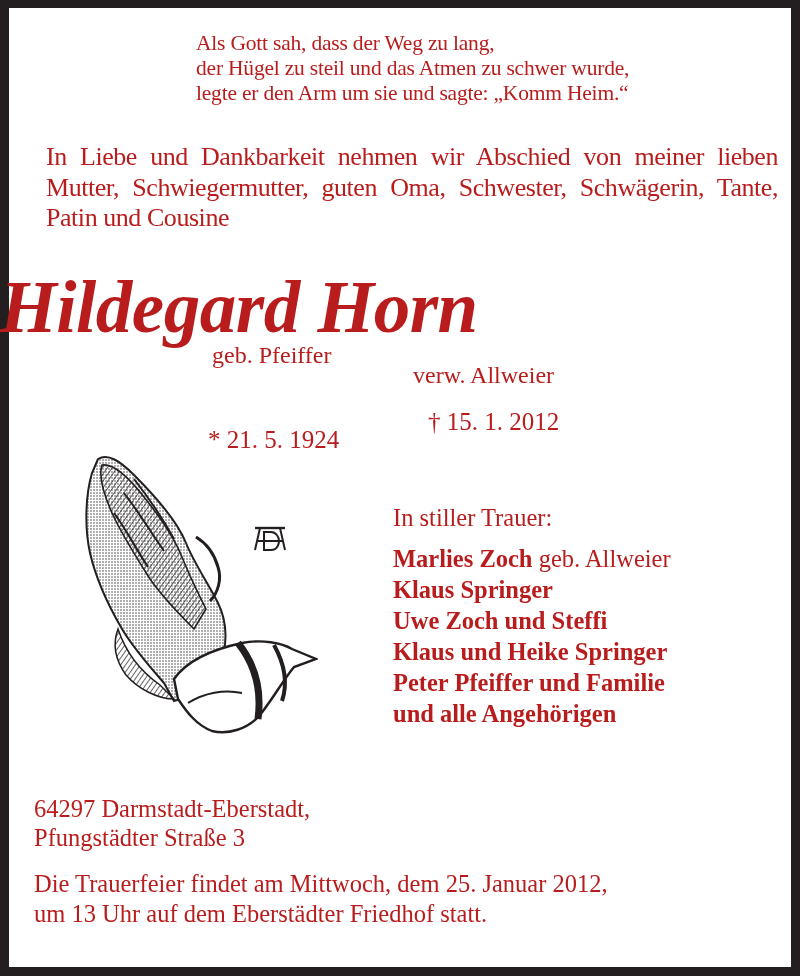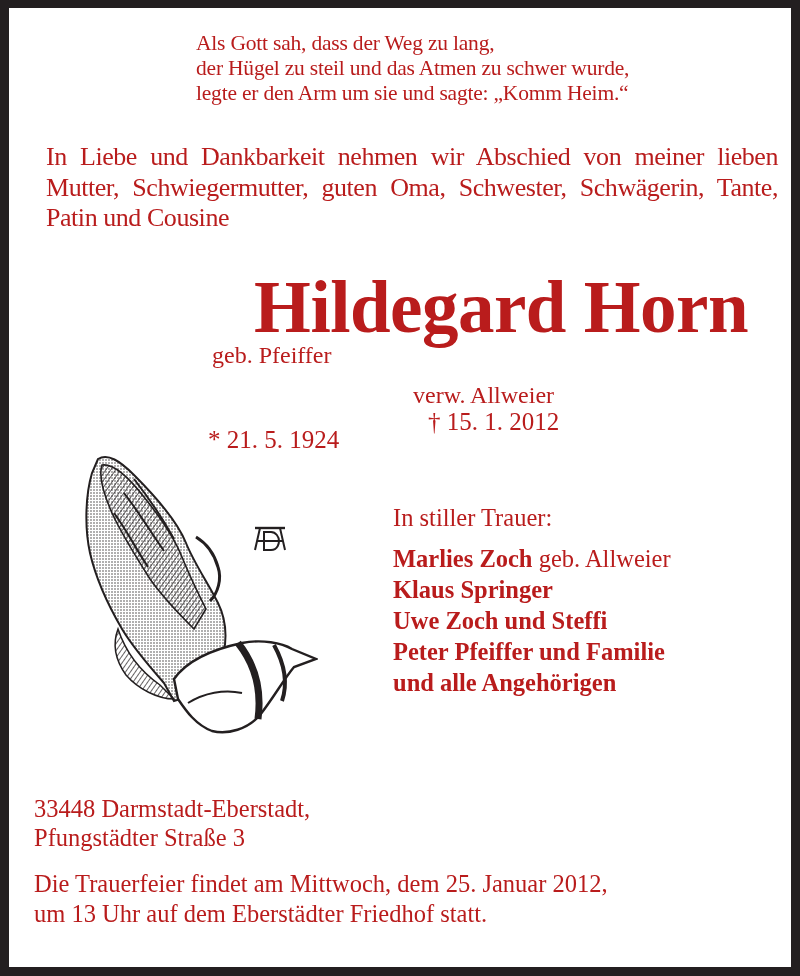--- a/index.html
+++ b/index.html
@@ -10,24 +10,24 @@
     background: #ffffff;
   }
   .serif { font-family: "Liberation Serif", "DejaVu Serif", serif; color: #b91c1c; }
   .abs { position: absolute; white-space: nowrap; }
 
   .poem { left: 196px; top: 31px; font-size: 21.5px; line-height: 25px; letter-spacing: -0.2px; }
   .poem div { height: 25px; }
 
   .intro { left: 46px; top: 142px; width: 732px; font-size: 26px; line-height: 30.5px; white-space: normal; text-align: justify; text-align-last: left; word-spacing: 0px; letter-spacing: -0.45px; }
 
-  .name { left: 0; width: 748px; top: 263px; text-align: right; font-size: 73px; font-weight: bold; line-height: 90px; letter-spacing: -0.5px; }
+  .name { left: 0; width: 748px; top: 263px; text-align: left; font-size: 73px; font-weight: bold; line-height: 90px; letter-spacing: -0.5px; font-style: italic; }
 
   .maiden { left: 212px; top: 340px; font-size: 24px; line-height: 30px; }
-  .widowed { left: 413px; top: 380px; font-size: 24px; line-height: 30px; }
+  .widowed { left: 413px; top: 360px; font-size: 24px; line-height: 30px; }
   .born { left: 208px; top: 425px; font-size: 25px; line-height: 30px; }
   .died { left: 428px; top: 407px; font-size: 25px; line-height: 30px; }
 
   .hands { left: 78px; top: 453px; width: 240px; height: 282px; }
   .monogram { left: 252px; top: 524px; width: 36px; height: 28px; }
 
   .mourners { left: 393px; top: 503px; font-size: 24.5px; }
   .mourners .head { line-height: 30px; height: 30px; margin-bottom: 10px; }
   .mourners .row { line-height: 31px; height: 31px; }
   .mourners b { font-weight: bold; }
@@ -84,25 +84,26 @@
   <path d="M3 4 L33 4" stroke="#231f20" stroke-width="2.4"></path>
   <path d="M8 4 L3 26 M28 4 L33 26 M5 17 L31 17" stroke="#231f20" stroke-width="2" fill="none"></path>
   <path d="M12 8 L12 26 L19 26 C26 26 27 19 27 17 C27 13 24 8 19 8 Z" stroke="#231f20" stroke-width="2" fill="none"></path>
 </svg>
 
 <div class="abs serif mourners">
   <div class="head">In stiller Trauer:</div>
   <div class="row"><b>Marlies Zoch</b><span> geb. Allweier</span></div>
   <div class="row"><b>Klaus Springer</b></div>
   <div class="row"><b>Uwe Zoch und Steffi</b></div>
+  <div class="row"><b>Klaus und Heike Springer</b></div>
   <div class="row"><b>Peter Pfeiffer und Familie</b></div>
   <div class="row"><b>und alle Angehörigen</b></div>
 </div>
 
 <div class="abs serif address">
-  <div>33448 Darmstadt-Eberstadt,</div>
+  <div>64297 Darmstadt-Eberstadt,</div>
   <div>Pfungstädter Straße 3</div>
 </div>
 
 <div class="abs serif ceremony">
   <div>Die Trauerfeier findet am Mittwoch, dem 25. Januar 2012,</div>
   <div>um 13 Uhr auf dem Eberstädter Friedhof statt.</div>
 </div>
 
 </body></html>

